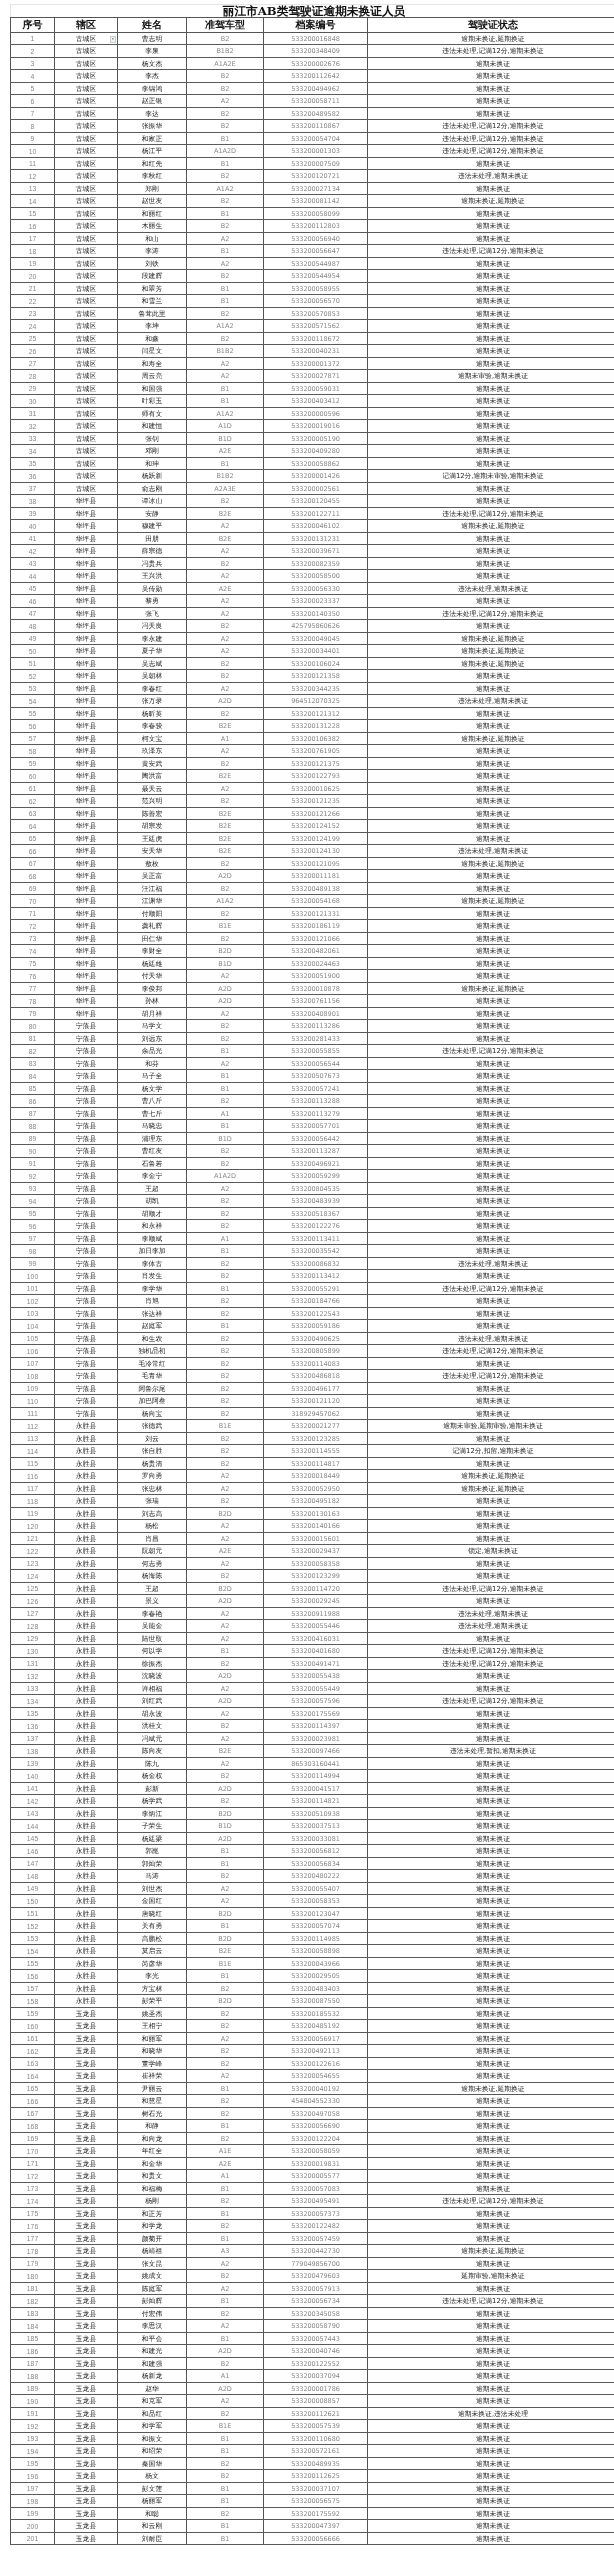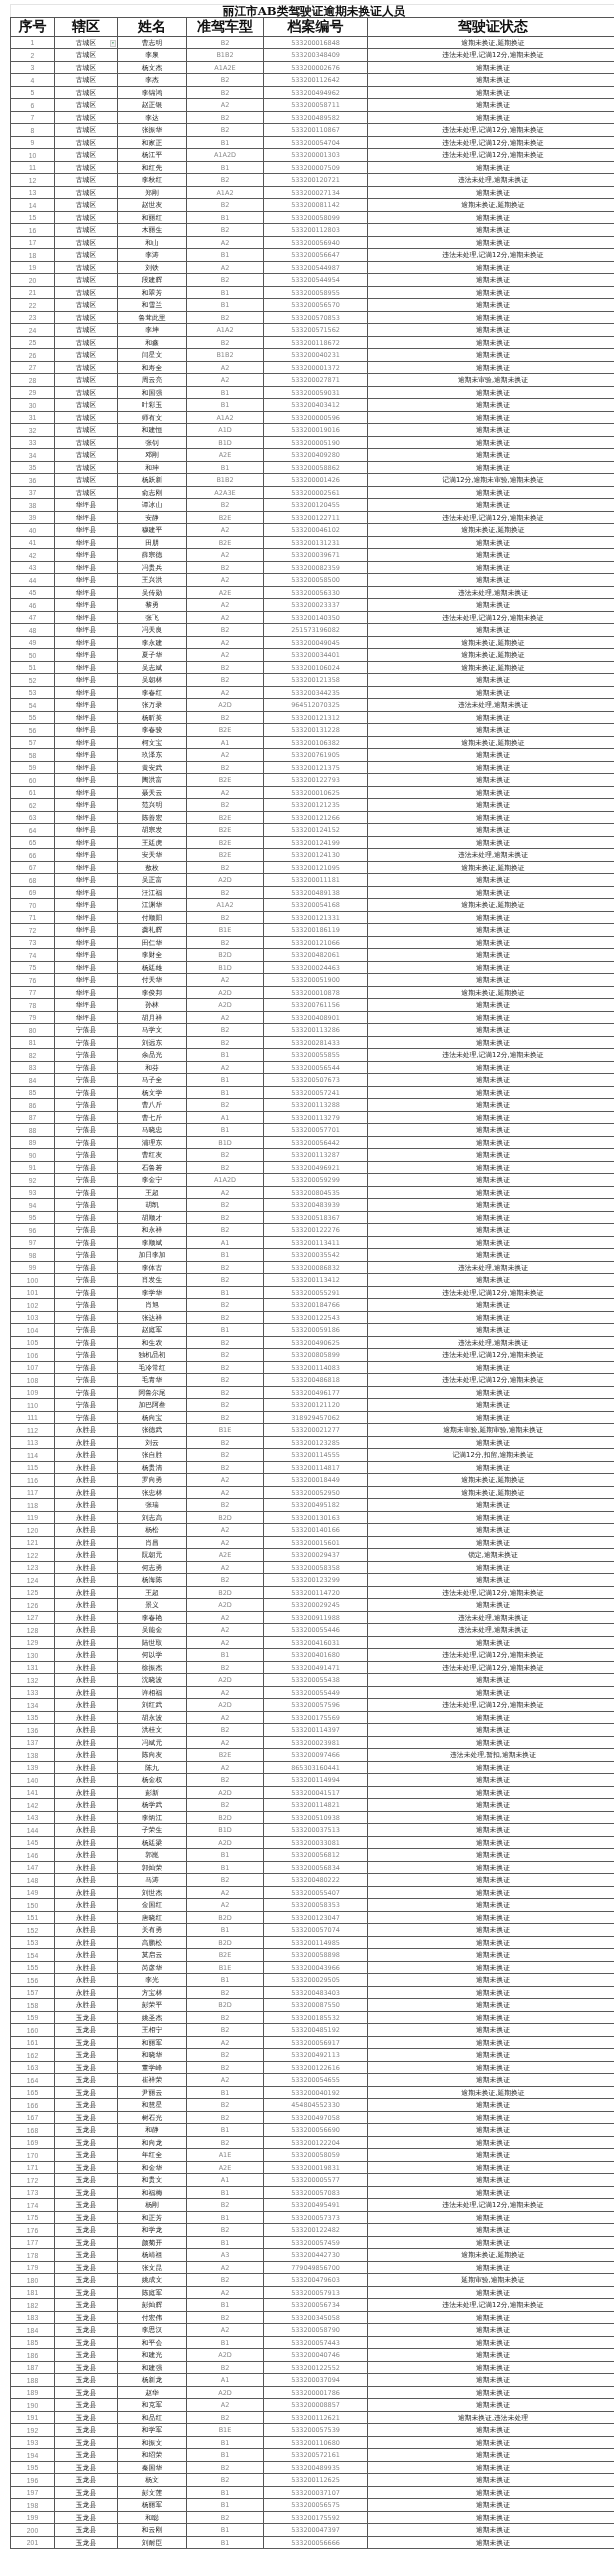--- a/index.html
+++ b/index.html
@@ -1,21 +1,21 @@
 <!DOCTYPE html>
 <html style="font-size:9.8px"><head>
 <meta charset="utf-8">
 <style>
   html, body { margin: 0; padding: 0; background: #ffffff; }
   body { width: 615px; height: 2576px; overflow: hidden; position: relative; font-family: "DejaVu Sans", "Liberation Sans", sans-serif; }
   .sheet { position: absolute; left: 10px; top: 3.7px; width: 608px; }
   .title-row { height: 12.3px; border-top: 0.6px solid #e4e4e4; border-left: 0.6px solid #e4e4e4; border-right: 0.6px solid #e4e4e4; text-align: center; font-family: "DejaVu Serif", "Liberation Serif", serif; font-weight: bold; font-size: 11.7px; line-height: 13.5px; color: #111; letter-spacing: 0px; overflow: hidden; }
   table { border-collapse: collapse; width: 608px; table-layout: fixed; }
   th, td { border: 0.6px solid #555; text-align: center; padding: 0; overflow: hidden; white-space: nowrap; }
-  th { height: 11.7px; font-size: 14px; font-weight: bold; color: #111; }
+  th { height: 11.7px; font-size: 10px; font-weight: bold; color: #111; }
   td { height: 11.5px; font-size: 6.8px; }
   tr.data td { border-bottom: 1.2px solid #5a5a5a; }
   td.c-idx { color: #888; font-family: "Liberation Sans Narrow", "Liberation Sans", sans-serif; }
   td.c-dist { color: #222; }
   td.c-name { color: #222; }
   td.c-type { color: #888; font-size: 6.5px; }
   td.c-file { color: #888; font-size: 6.5px; letter-spacing: -0.1px; }
   td.c-status { color: #222; }
   .dd-icon { display: inline-block; width: 4.9px; height: 4.9px; background: #f2f2f2; border: 0.6px solid #ccc; position: absolute; right: 0.6px; top: 3.1px; font-size: 3.7px; line-height: 4.9px; color: #2a8a4a; }
   .dist-cell { position: relative; }
@@ -419,21 +419,21 @@
           <td class="c-name">张飞</td>
           <td class="c-type">A2</td>
           <td class="c-file">533200140350</td>
           <td class="c-status">违法未处理,记满12分,逾期未换证</td>
         </tr>
         <tr class="data">
           <td class="c-idx">48</td>
           <td class="c-dist">华坪县</td>
           <td class="c-name">冯天良</td>
           <td class="c-type">B2</td>
-          <td class="c-file">251573196082</td>
+          <td class="c-file">425795860626</td>
           <td class="c-status">逾期未换证</td>
         </tr>
         <tr class="data">
           <td class="c-idx">49</td>
           <td class="c-dist">华坪县</td>
           <td class="c-name">李永建</td>
           <td class="c-type">A2</td>
           <td class="c-file">533200049045</td>
           <td class="c-status">逾期未换证,延期换证</td>
         </tr>

